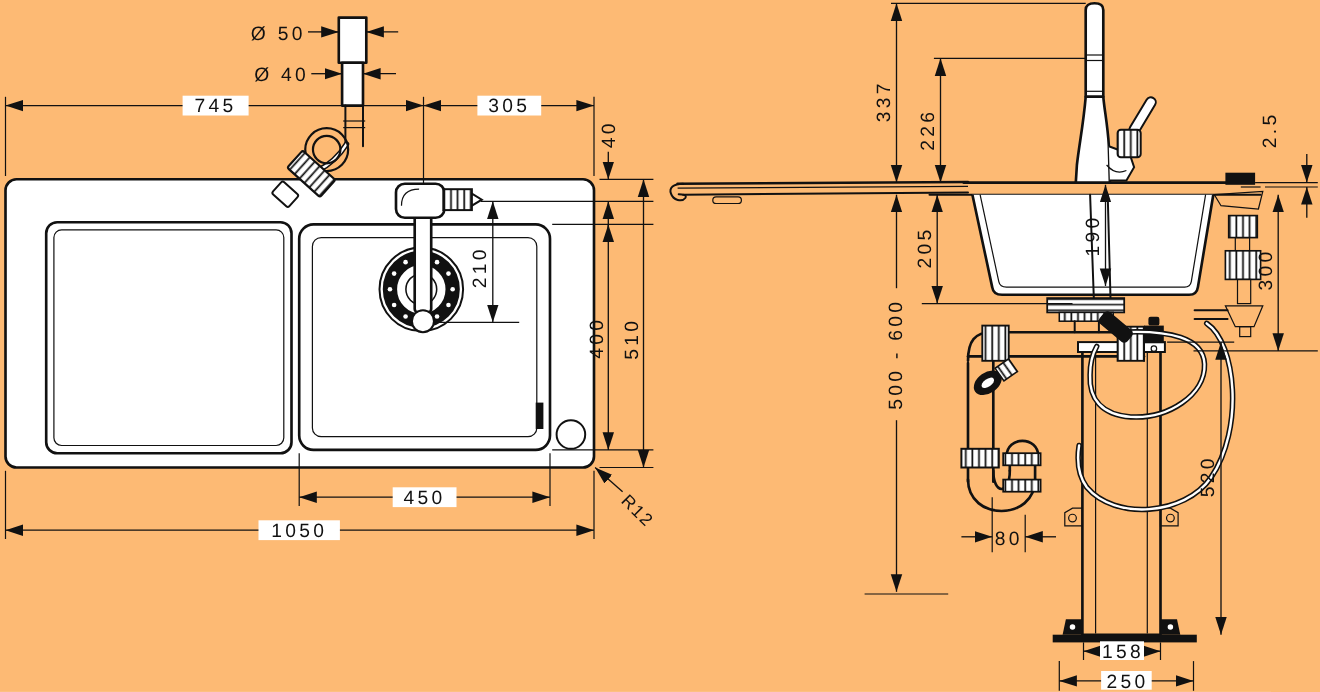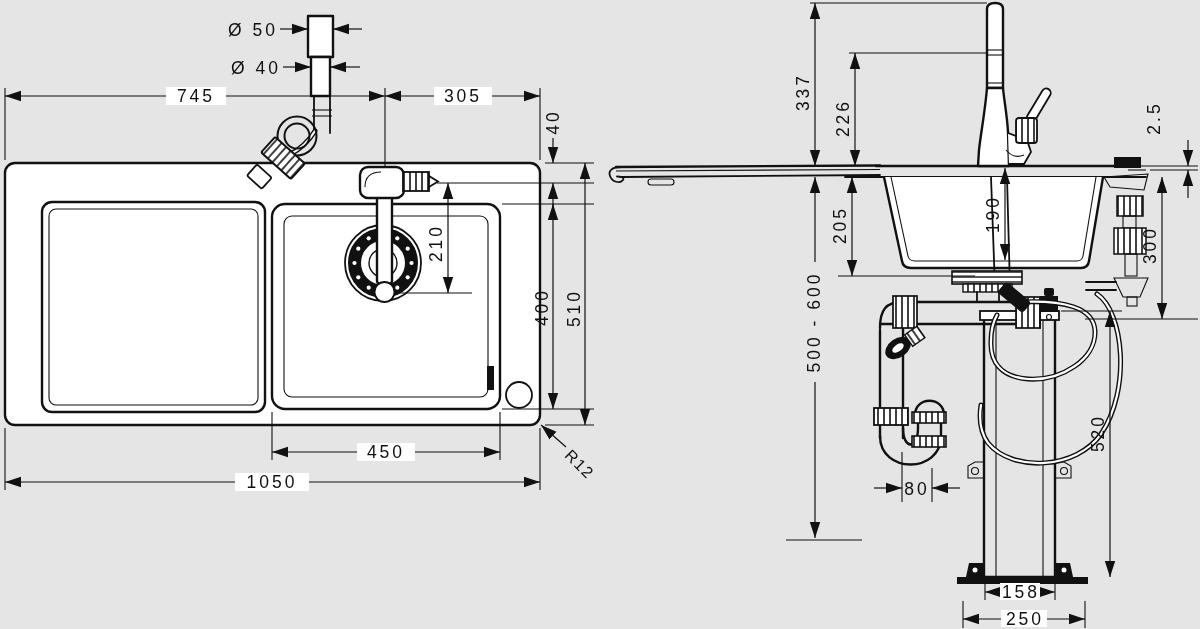--- a/index.html
+++ b/index.html
@@ -1,16 +1,16 @@
 <!DOCTYPE html>
 <html><head>
 <meta charset="utf-8">
 <style>
   html,body{margin:0;padding:0;background:#fff;}
-  .stage{position:relative;width:1200px;height:629px;background:#e5e5e5;overflow:hidden;
+  .stage{position:relative;width:1200px;height:629px;background:#fdba74;overflow:hidden;
          font-family:"Liberation Sans",sans-serif;}
   svg{display:block}
   .dimtxt{font-family:"Liberation Sans",sans-serif;font-size:17.5px;letter-spacing:3px;
           fill:#111;}
   .dimtxt-sm{font-family:"Liberation Sans",sans-serif;font-size:16px;letter-spacing:1.5px;fill:#111;}
   .thick{stroke:#111;stroke-width:2.4;fill:none;stroke-linejoin:round;stroke-linecap:round;}
   .thick-f{stroke:#111;stroke-width:2.4;fill:#fff;stroke-linejoin:round;}
   .med{stroke:#111;stroke-width:1.8;fill:none;stroke-linecap:round;}
   .med-f{stroke:#111;stroke-width:1.8;fill:#fff;}
   .thin{stroke:#111;stroke-width:1.1;fill:none;}

